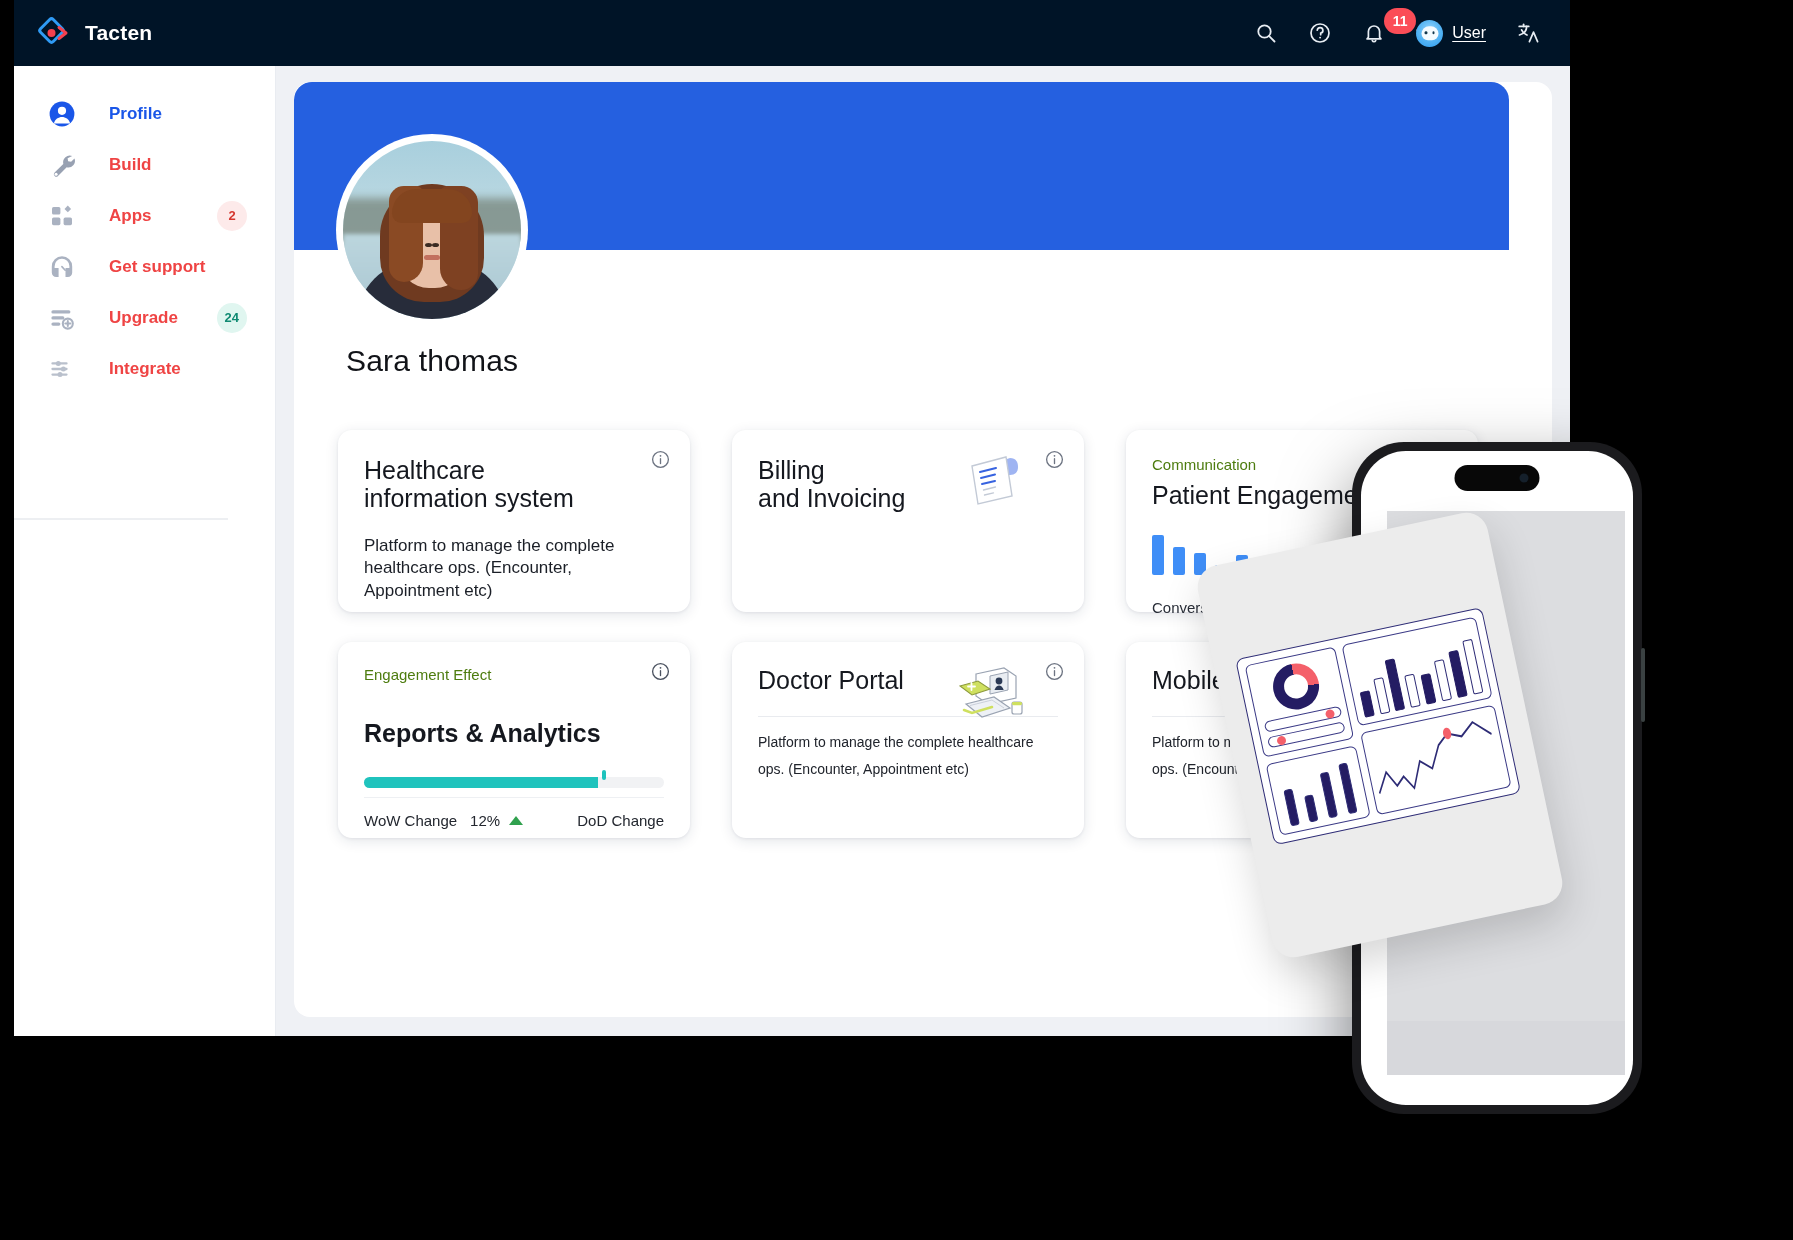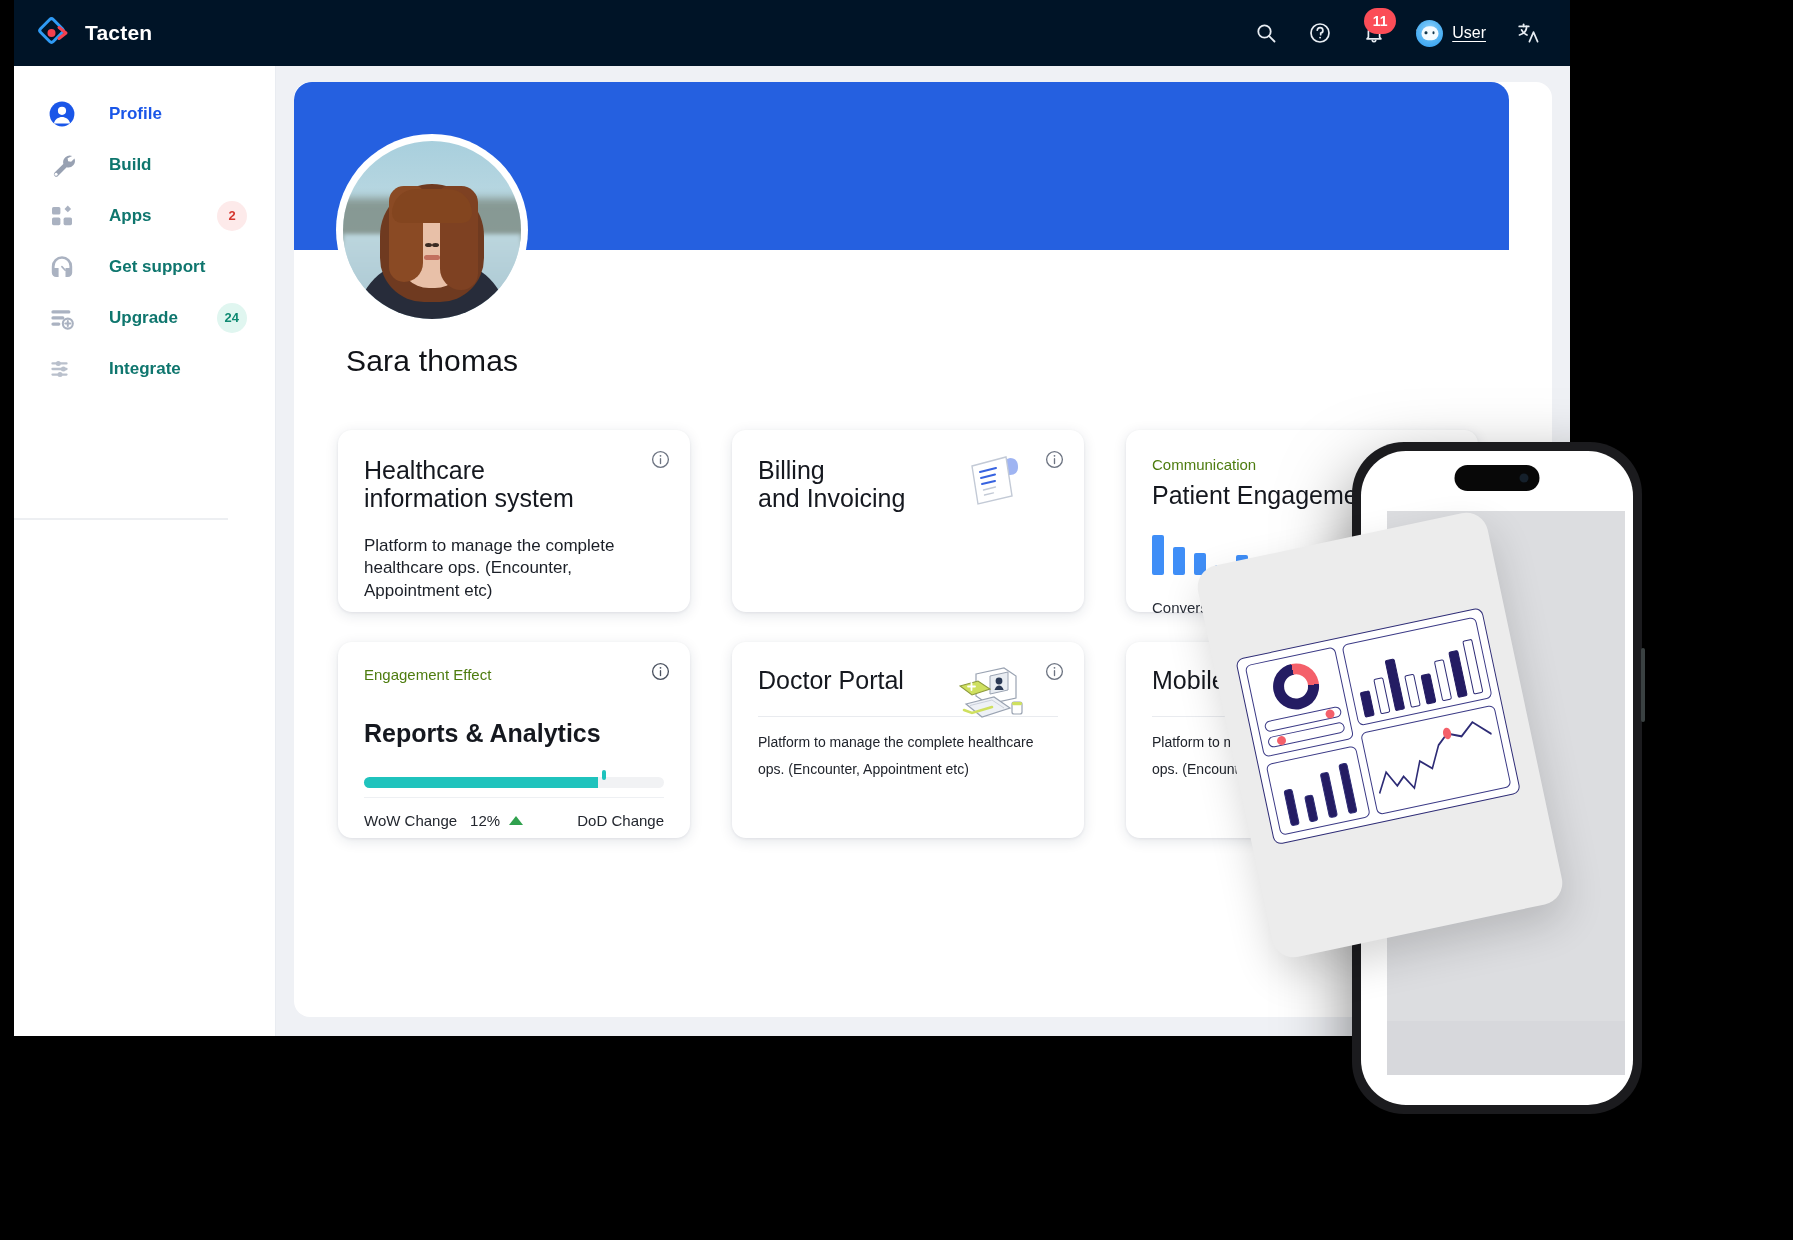--- a/index.html
+++ b/index.html
@@ -24,21 +24,21 @@
     background:#001427; display:flex; align-items:center;
   }
   .brand{ display:flex; align-items:center; gap:13px; margin-left:22px; }
   .logo-mark{ position:relative; width:36px; height:36px; }
   .brand-name{ color:#ffffff; font-size:21px; font-weight:700; letter-spacing:.2px; }
 
   .topbar-right{ margin-left:auto; display:flex; align-items:center; gap:30px; margin-right:30px; }
   .tb-icon{ width:24px; height:24px; display:block; color:#e7edf3; position:relative; cursor:pointer; }
   .bell-wrap{ position:relative; }
   .badge-bell{
-    position:absolute; left:2px; top:-13px; min-width:32px; height:26px; padding:0 7px;
+    position:absolute; left:22px; top:-13px; min-width:32px; height:26px; padding:0 7px;
     background:#fb4d57; color:#fff; border-radius:13px;
     font-size:14px; font-weight:700; display:flex; align-items:center; justify-content:center;
   }
   .user-chip{ display:flex; align-items:center; gap:9px; }
   .avatar-mini{
     width:27px; height:27px; border-radius:50%;
     background: radial-gradient(circle at 50% 38%, #9bd6fb 0%, #5bb8f5 45%, #2b9bef 100%);
     position:relative; overflow:hidden; flex:none;
   }
   .avatar-mini .face{
@@ -55,21 +55,21 @@
   .sidebar{
     position:absolute; left:0; top:66px; width:262px; height:970px;
     background:#ffffff; border-right:1px solid #e9ecf1;
   }
   .nav{ padding-top:22px; }
   .nav-item{
     position:relative; display:flex; align-items:center; height:51px;
     padding-left:34px; cursor:pointer;
   }
   .nav-ico{ width:28px; height:28px; flex:none; display:block; }
-  .nav-label{ margin-left:33px; font-size:17px; font-weight:700; color:#0f766e; white-space:nowrap; }
+  .nav-label{ margin-left:33px; font-size:17px; font-weight:700; color:#ef4444; white-space:nowrap; }
   .nav-item.active .nav-label{ color:#1a56e8; }
   .nav-badge{
     position:absolute; right:28px; top:50%; transform:translateY(-50%);
     min-width:30px; height:30px; padding:0 8px; border-radius:15px;
     font-size:13px; font-weight:700; display:flex; align-items:center; justify-content:center;
   }
   .nav-badge.red{ background:#fdeaea; color:#d5372f; }
   .nav-badge.teal{ background:#e0f6f0; color:#0f8a72; }
   .sidebar-divider{ position:absolute; left:0px; top:452px; width:214px; height:2px; background:#edeff2; }
 

